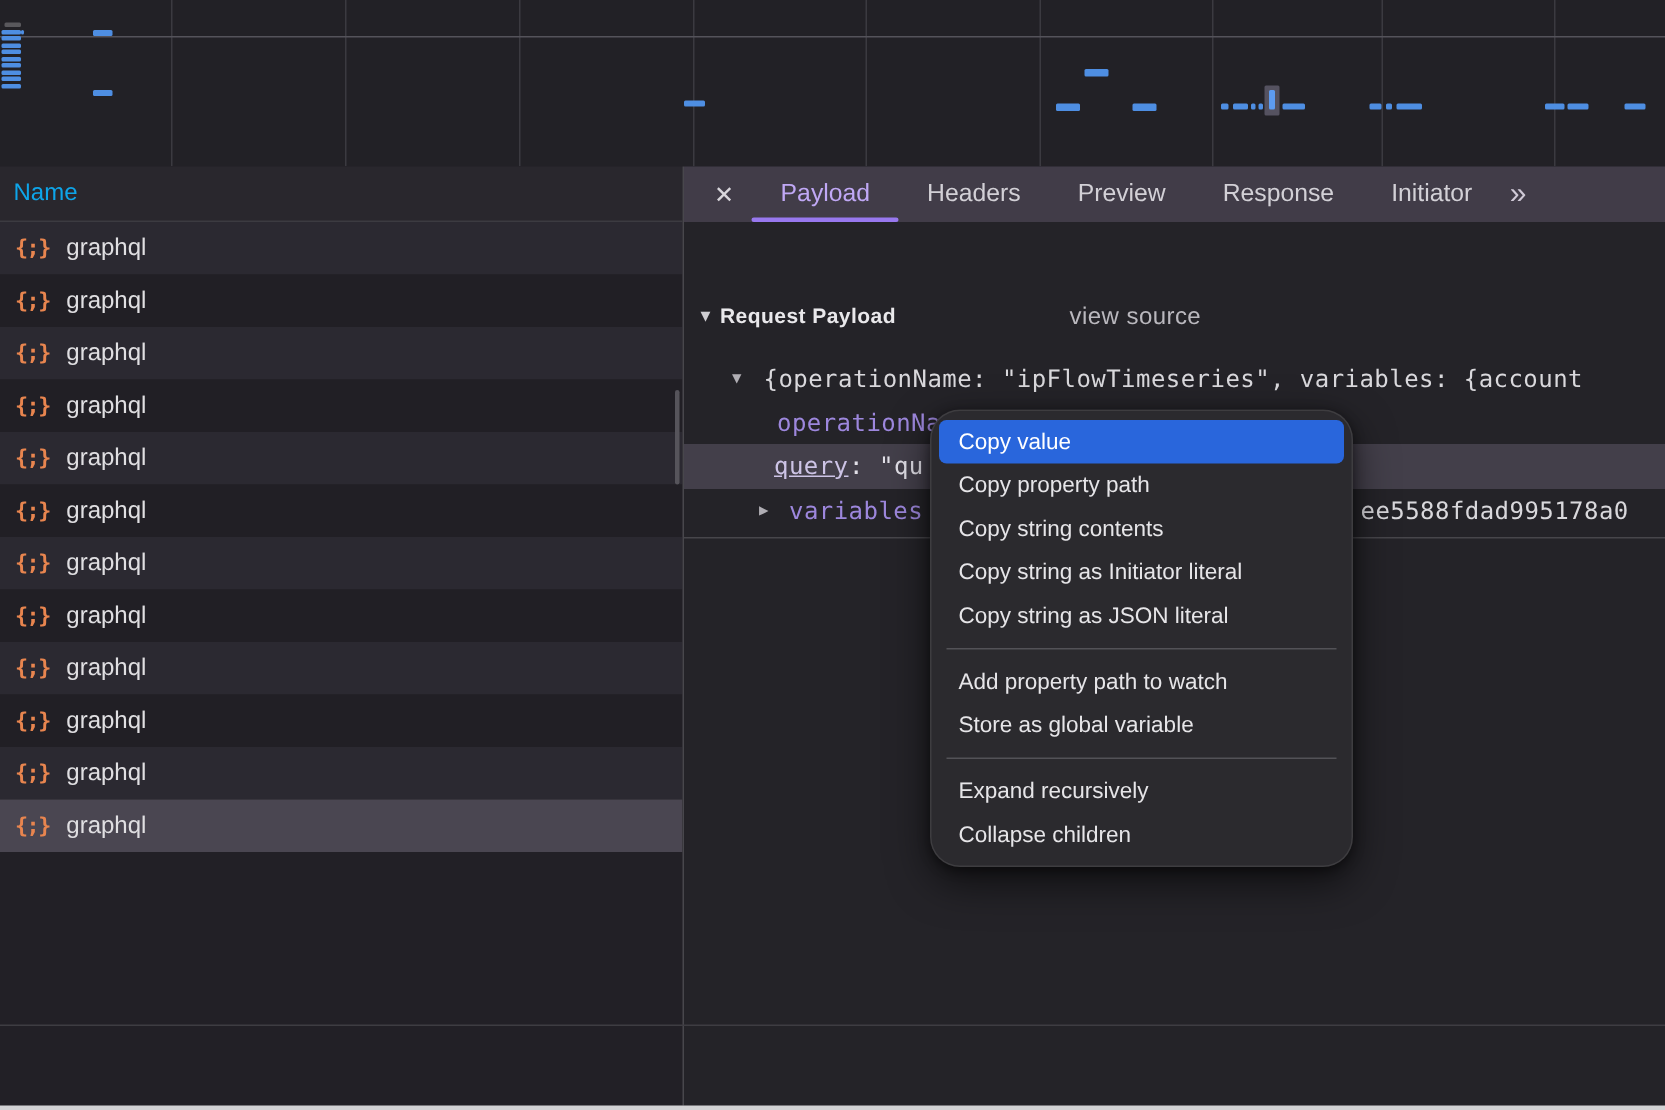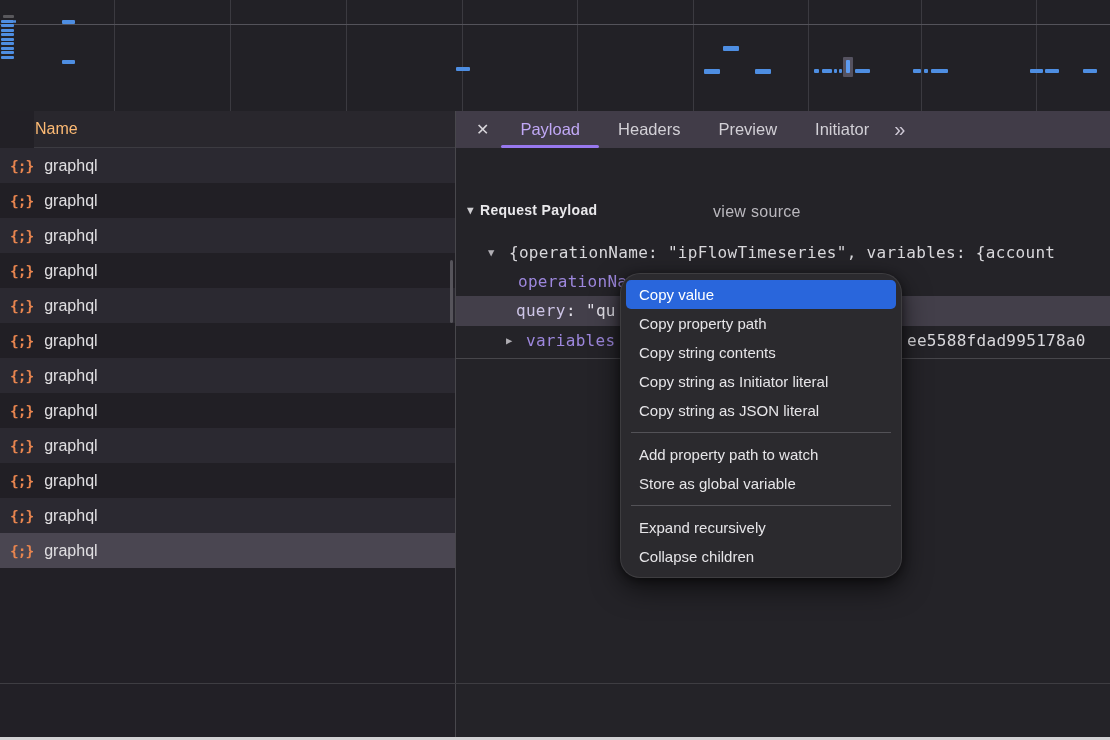--- a/index.html
+++ b/index.html
@@ -12,21 +12,21 @@
   .overview{position:absolute;left:0;top:0;width:1110px;height:111px;background:#222126;overflow:hidden;}
   .gl-v{position:absolute;top:0;width:1px;height:111px;background:#3b3a40;}
   .gl-h{position:absolute;left:0;width:1110px;height:1px;background:#54535a;}
   .bar{position:absolute;background:#4e8ee2;border-radius:1px;}
   .bar-gray{position:absolute;background:#59585c;border-radius:1px;}
   .marker-box{position:absolute;background:#555260;border-radius:1px;}
   .marker-tick{position:absolute;background:#5d9bf0;border-radius:1px;}
   
   .left-panel{position:absolute;left:0;top:111px;width:455px;height:626px;background:#222026;}
   .name-header{height:36px;background:#29272d;border-bottom:1px solid #3c3b41;
-    line-height:36px;padding-left:1px;font-size:16px;color:#fdba74;margin-left:34px;}
+    line-height:36px;padding-left:9px;font-size:16px;color:#0ea5e9;}
   .req-row{height:35px;display:flex;align-items:center;font-size:16px;color:#e0dfe2;cursor:default;}
   .req-row.odd{background:#2b2931;}
   .req-row.even{background:#211f25;}
   .req-row.selected{background:#4a4651;}
   .req-icon{font-family:"DejaVu Sans Mono",monospace;font-weight:bold;font-size:14.5px;
     color:#e8854f;margin:0 11px 0 10px;letter-spacing:-1px;}
   .scroll-thumb{position:absolute;left:450px;top:149px;width:3px;height:63px;background:#56545b;border-radius:2px;}
   
   .right-panel{position:absolute;left:455px;top:111px;width:655px;height:626px;
     background:#242328;border-left:1px solid #48474c;box-sizing:border-box;}
@@ -174,20 +174,21 @@
     <div class="scroll-thumb"></div>
   </div>
 
   <div class="right-panel">
     <div class="tabbar">
       <span class="tab-close">✕</span>
       <span id="tabs-host" style="display:flex;">
           <span class="tab active">Payload</span>
           <span class="tab">Headers</span>
           <span class="tab">Preview</span>
+          <span class="tab">Response</span>
           <span class="tab">Initiator</span>
         </span>
       <span class="tab-more">»</span>
     </div>
 
     <div class="payload">
       <div class="sec-header">
         <span class="sec-tri">▼</span>
         <span class="sec-title">Request Payload</span>
         <span class="view-source">view source</span>
@@ -198,21 +199,21 @@
         <span class="abs plain" style="left:53px;">{operationName: "ipFlowTimeseries", variables: {account</span>
       </div>
 
       <div class="tree-row row-op">
         <span class="abs k" style="left:62px;">operationName</span>
           <span class="abs plain" style="left:202px;">: </span>
         <span class="abs v" style="left:222px;">"ipFlowTimeseries"</span>
       </div>
 
       <div class="tree-row row-query">
-        <span class="abs q-key" style="left:60px;">query</span>
+        <span class="abs q-key" style="left:60px;text-decoration:underline;">query</span>
         <span class="abs q-text" style="left:110px;">: </span>
         <span class="abs q-text" style="left:130px;">"qu</span>
       </div>
 
       <div class="tree-row row-vars">
         <span class="tri-sm" style="left:50px;">▶</span>
         <span class="abs k" style="left:70px;">variables</span>
         <span class="abs plain" style="left:451px;">ee5588fdad995178a0</span>
       </div>
 

